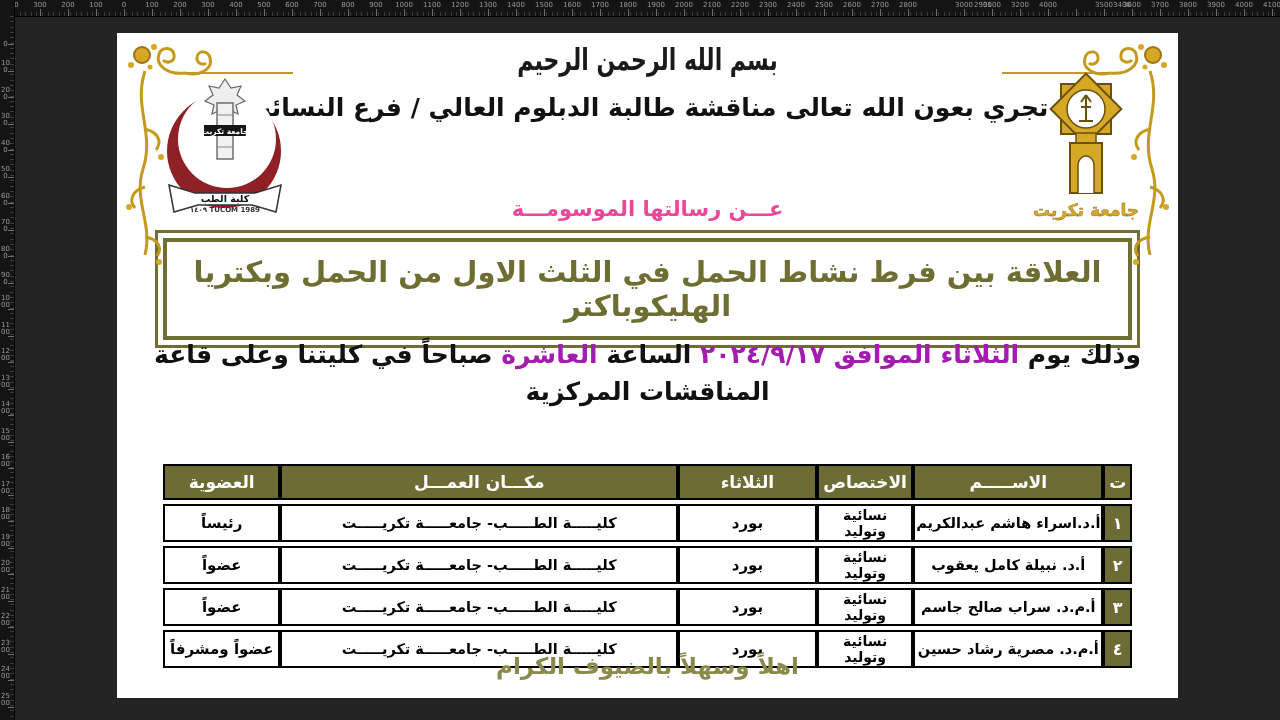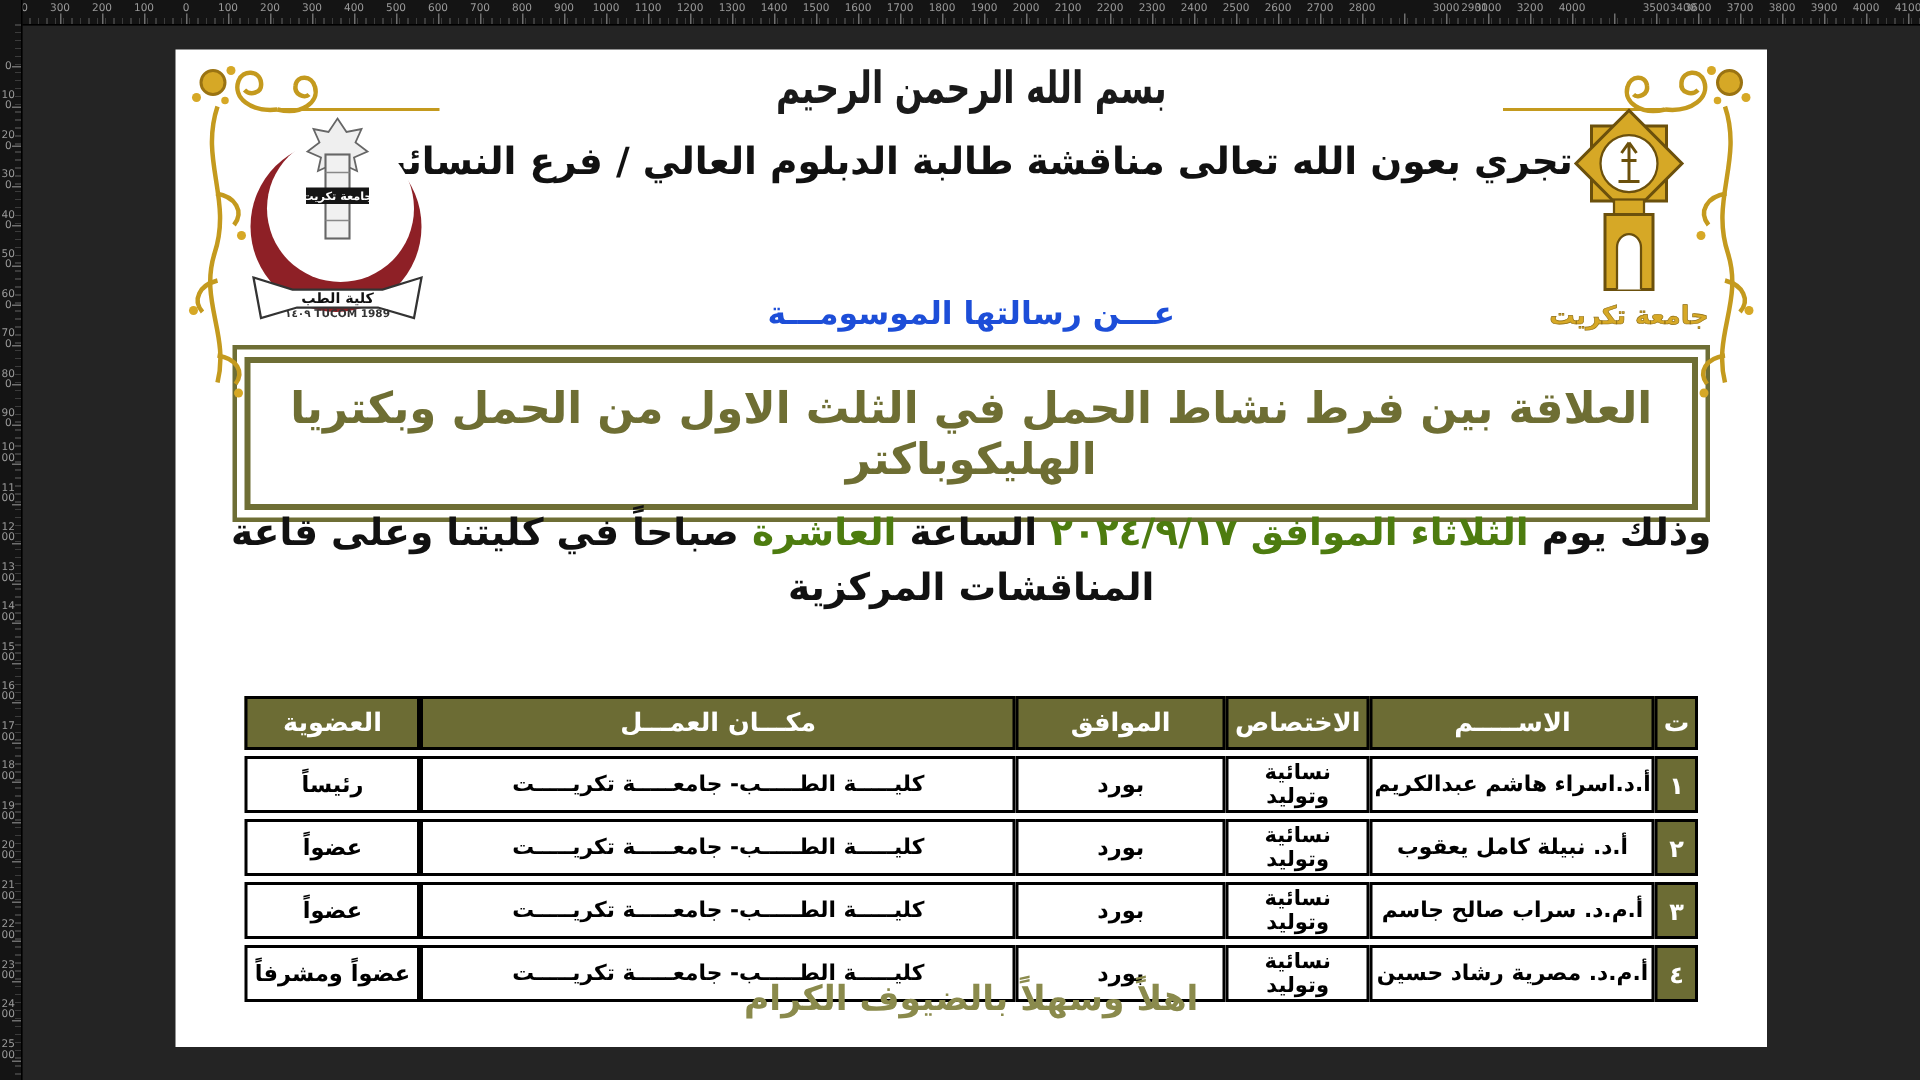--- a/index.html
+++ b/index.html
@@ -20,26 +20,26 @@
              word-break:break-all;text-align:center;}
   .rl-tick{position:absolute;right:0;width:6px;height:1px;background:#6f6f6f;}
   
   .page{position:absolute;left:117px;top:33px;width:1061px;height:665px;background:#ffffff;
         direction:rtl;}
   .abs{position:absolute;left:0;right:0;text-align:center;}
   .bismillah{top:10px;font-size:22px;font-weight:bold;color:#1a1a1a;letter-spacing:-1px;
              transform:scaleY(1.35);transform-origin:top;}
   .line1{top:60px;font-size:25px;font-weight:bold;color:#111;}
   .cand-name{top:94px;font-size:45px;font-weight:bold;color:#7b7b45;}
-  .line2{top:164px;font-size:21px;font-weight:bold;color:#1d4ed8;}
+  .line2{top:164px;font-size:21px;font-weight:bold;color:#ec4899;}
   .title-box{position:absolute;left:38px;right:38px;top:197px;border:3px solid #6e6e35;padding:5px;}
   .title-box-inner{border:4px solid #6e6e35;padding:13px 8px;text-align:center;
              font-size:29px;font-weight:bold;color:#6e6e33;}
   .date-block{top:303px;right:28px;left:28px;font-size:25px;font-weight:bold;color:#111;line-height:37px;}
-  .hl{color:#4d7c0f;}
+  .hl{color:#a21caf;}
   .committee{top:382px;font-size:19px;font-weight:bold;color:#111;}
   .table-wrap{position:absolute;top:427px;left:46px;width:969px;}
   table{width:100%;border-collapse:separate;border-spacing:0 4px;direction:rtl;}
   th,td{border:2px solid #000;text-align:center;font-weight:bold;}
   th{background:#6c6c34;color:#fff;font-size:17px;height:30px;}
   td{background:#fff;color:#000;font-size:15px;height:28px;}
   td:first-child{background:#6c6c34;color:#fff;font-size:16px;}
   td:nth-child(2){font-size:14.5px;white-space:nowrap;}
   td:nth-child(3){font-size:14px;}
   td:nth-child(5){font-size:14.5px;white-space:nowrap;}
@@ -289,21 +289,21 @@
             <col style="width:10%">
           <col style="width:15%">
             <col style="width:42%">
             <col style="width:12.5%">
         </colgroup>
         <thead>
             <tr id="committee-head">
               <th>ت</th>
               <th>الاســـــم</th>
               <th>الاختصاص</th>
-              <th>الموافق</th>
+              <th>الثلاثاء</th>
               <th>مكـــان العمـــل</th>
               <th>العضوية</th>
             </tr>
           </thead>
         <tbody id="committee-body">
             <tr>
               <td>١</td>
               <td>أ.د.اسراء هاشم عبدالكريم</td>
               <td>نسائية وتوليد</td>
               <td>بورد</td>

